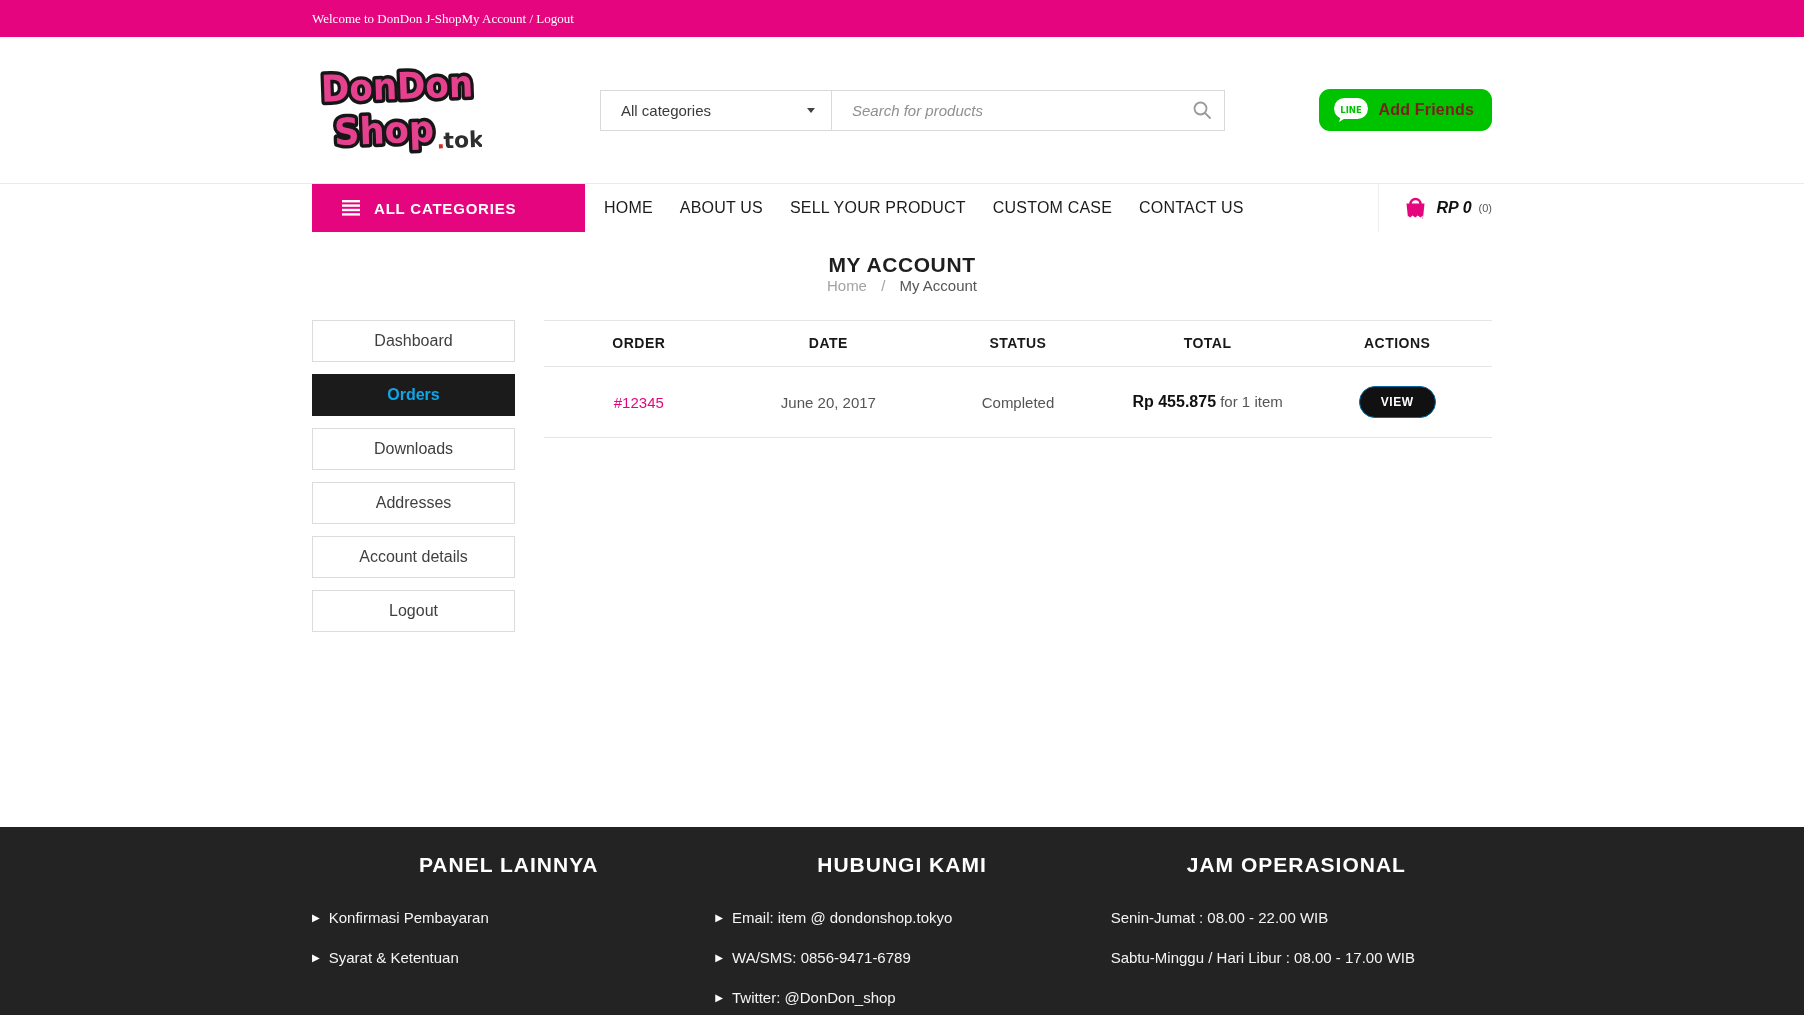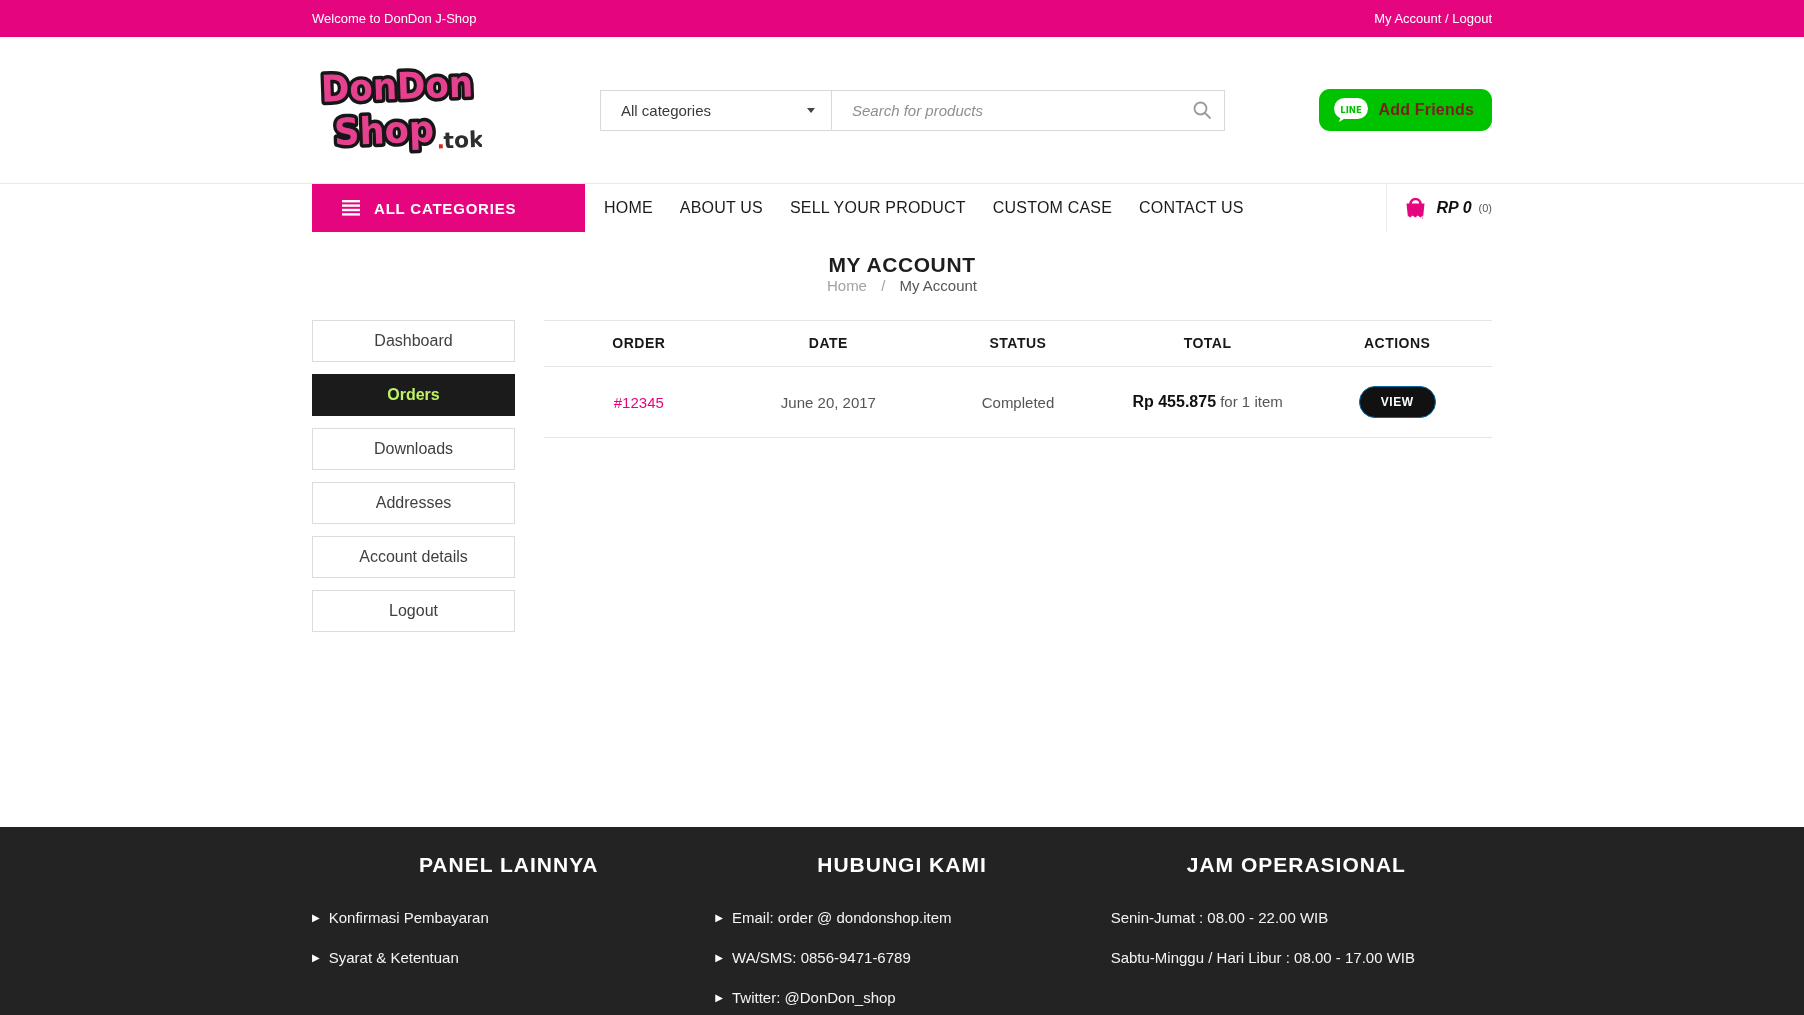--- a/index.html
+++ b/index.html
@@ -2,21 +2,21 @@
 <html><head>
 <meta charset="utf-8">
 <style>
   * { margin:0; padding:0; box-sizing:border-box; }
   html,body { width:1804px; height:1015px; overflow:hidden; background:#fff;
     font-family:"Liberation Sans","DejaVu Sans",sans-serif; color:#333; }
   .container { width:1180px; margin:0 auto; }
 
   
   .topbar { height:37px; background:#e5067f; }
-  .topbar .container { display:flex; justify-content:space-between; align-items:center; height:37px; }
+  .topbar .container { display:flex; justify-content:flex-start; align-items:center; height:37px;font-family:Liberation Serif, serif; }
   .topbar span { color:#fff; font-size:13px; }
   .topbar .right { cursor:pointer; }
 
   
   .header { height:146px; background:#fff; }
   .header .container { display:flex; align-items:center; height:146px; }
   .logo { width:170px; cursor:pointer; }
   .searchbar { margin-left:118px; width:625px; height:41px; border:1px solid #d9d9d9;
     display:flex; align-items:center; background:#fff; }
   .search-cat { width:230px; height:100%; display:flex; align-items:center;
@@ -36,41 +36,41 @@
 
   
   .nav { height:48px; border-top:1px solid #eaeaea; }
   .nav .container { display:flex; align-items:center; height:48px; }
   .all-cats { width:273px; height:48px; background:#e5067f; display:flex; align-items:center;
     gap:14px; padding-left:30px; cursor:pointer; }
   .all-cats .lbl { color:#fff; font-size:15px; font-weight:bold; letter-spacing:.8px; }
   .nav-links { display:flex; margin-left:19px; gap:27px; }
   .nav-links a { font-size:16px; color:#1c1c1c; text-decoration:none; letter-spacing:.2px; font-weight:500; }
   .cart { margin-left:auto; display:flex; align-items:center; height:48px;
-    border-left:1px solid #ededed; padding-left:16px; cursor:pointer; }
+    border-left:1px solid #ededed; padding-left:24px; cursor:pointer; }
   .cart .amount { font-size:16px; font-style:italic; font-weight:bold; color:#111; margin-left:9px; }
   .cart sup { font-size:11px; color:#555; margin-left:7px; font-style:normal; }
 
   
   .page-body { height:596px; }
   .head-row { display:flex; justify-content:space-between; align-items:center;
     padding-top:22px; margin-bottom:26px;flex-direction:column; }
   .page-title { font-size:21px; font-weight:bold; color:#1e1e1e; letter-spacing:.6px; }
   .breadcrumb { font-size:15px; color:#a3a3a3; }
   .breadcrumb .home { color:#a3a3a3; cursor:pointer; }
   .breadcrumb .sep { margin:0 10px; color:#a3a3a3; }
   .breadcrumb .current { color:#565656; }
 
   
   .account { display:flex; }
   .sidebar { width:203px; }
   .side-item { height:42px; border:1px solid #dcdcdc; background:#fff; display:flex;
     align-items:center; justify-content:center; font-size:16px; color:#3f3f3f;
     margin-bottom:12px; cursor:pointer; }
-  .side-item.active { background:#1b1b1b; border-color:#1b1b1b; color:#bef264; font-weight:bold; }
+  .side-item.active { background:#1b1b1b; border-color:#1b1b1b; color:#0ea5e9; font-weight:bold; }
 
   .main { flex:1; margin-left:29px; }
   table.orders { width:100%; border-collapse:collapse; }
   table.orders th { font-size:14px; font-weight:bold; color:#181818; letter-spacing:.5px;
     padding:14px 0 15px; border-top:1px solid #e5e5e5; border-bottom:1px solid #e5e5e5;
     text-align:center; width:20%; }
   table.orders td { padding:19px 0; border-bottom:1px solid #e5e5e5; text-align:center;
     font-size:15px; color:#555; }
   td .order-num { color:#e5067f; cursor:pointer; }
   td .total-amt { font-weight:bold; color:#111; font-size:16px; }
@@ -233,21 +233,21 @@
       <div class="fitem link">
         <span class="arrow">▶</span>
         <span>Syarat &amp; Ketentuan</span>
       </div>
     </div>
 
     <div class="fcol c2">
       <h3>HUBUNGI KAMI</h3>
       <div class="fitem link">
         <span class="arrow">▶</span>
-        <span>Email: order @ dondonshop.item</span>
+        <span>Email: item @ dondonshop.tokyo</span>
       </div>
       <div class="fitem link">
         <span class="arrow">▶</span>
         <span>WA/SMS: 0856-9471-6789</span>
       </div>
       <div class="fitem link">
         <span class="arrow">▶</span>
         <span>Twitter: @DonDon_shop</span>
       </div>
     </div>

